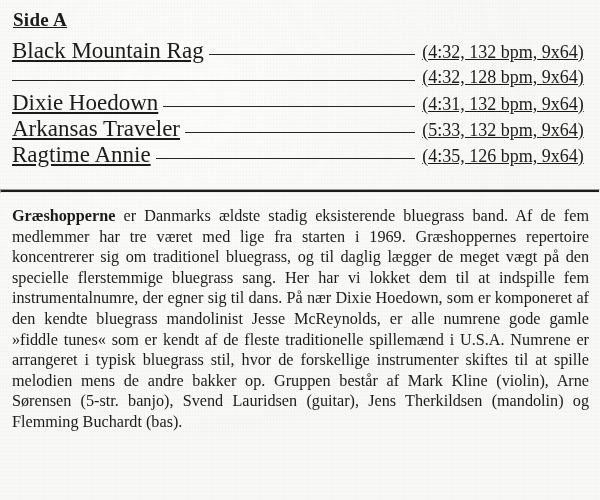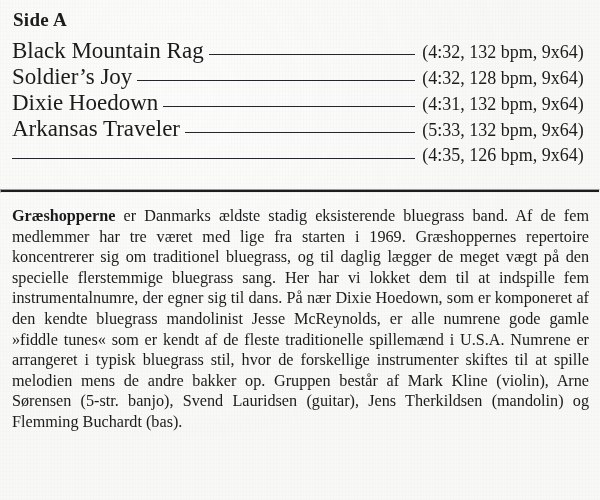--- a/index.html
+++ b/index.html
@@ -31,20 +31,21 @@
     position: absolute;
     inset: 0;
   }
 
   
   .tracklist-section {
     position: absolute;
     left: 12px;
     right: 10px;
     top: 10px;
+    text-decoration: underline;
   }
   .side-heading {
     font-size: 19px;
     font-weight: bold;
     letter-spacing: 0.3px;
     line-height: 1.0;
     margin: 0 0 9px 1px;
   }
   .track-row {
     display: flex;
@@ -115,38 +116,38 @@
   <section class="tracklist-section">
     <h1 class="side-heading">Side A</h1>
 
     <div class="track-row">
       <span class="track-title">Black Mountain Rag</span>
       <span class="track-leader"></span>
       <span class="track-meta">(4:32, 132 bpm, 9x64)</span>
     </div>
 
     <div class="track-row">
-      <span class="track-title">Soldier’s Joy</span>
       <span class="track-leader"></span>
       <span class="track-meta">(4:32, 128 bpm, 9x64)</span>
     </div>
 
     <div class="track-row">
       <span class="track-title">Dixie Hoedown</span>
       <span class="track-leader"></span>
       <span class="track-meta">(4:31, 132 bpm, 9x64)</span>
     </div>
 
     <div class="track-row">
       <span class="track-title">Arkansas Traveler</span>
       <span class="track-leader"></span>
       <span class="track-meta">(5:33, 132 bpm, 9x64)</span>
     </div>
 
     <div class="track-row">
+      <span class="track-title">Ragtime Annie</span>
       <span class="track-leader"></span>
       <span class="track-meta">(4:35, 126 bpm, 9x64)</span>
     </div>
   </section>
 
   <hr class="divider">
 
   <section class="description-section">
     <p class="description-text"><span class="band-name">Græshopperne</span><span> er Danmarks ældste stadig eksisterende bluegrass band. Af de fem medlemmer har tre været med lige fra starten i 1969. Græshoppernes repertoire koncentrerer sig om traditionel bluegrass, og til daglig lægger de meget vægt på den specielle flerstemmige bluegrass sang. Her har vi lokket dem til at indspille fem instrumentalnumre, der egner sig til dans. På nær Dixie Hoedown, som er komponeret af den kendte bluegrass mandolinist Jesse McReynolds, er alle numrene gode gamle »fiddle tunes« som er kendt af de fleste traditionelle spillemænd i U.S.A. Numrene er arrangeret i typisk bluegrass stil, hvor de forskellige instrumenter skiftes til at spille melodien mens de andre bakker op. Gruppen består af Mark Kline (violin), Arne Sørensen (5-str. banjo), Svend Lauridsen (guitar), Jens Therkildsen (mandolin) og Flemming Buchardt (bas).</span></p>
   </section>

